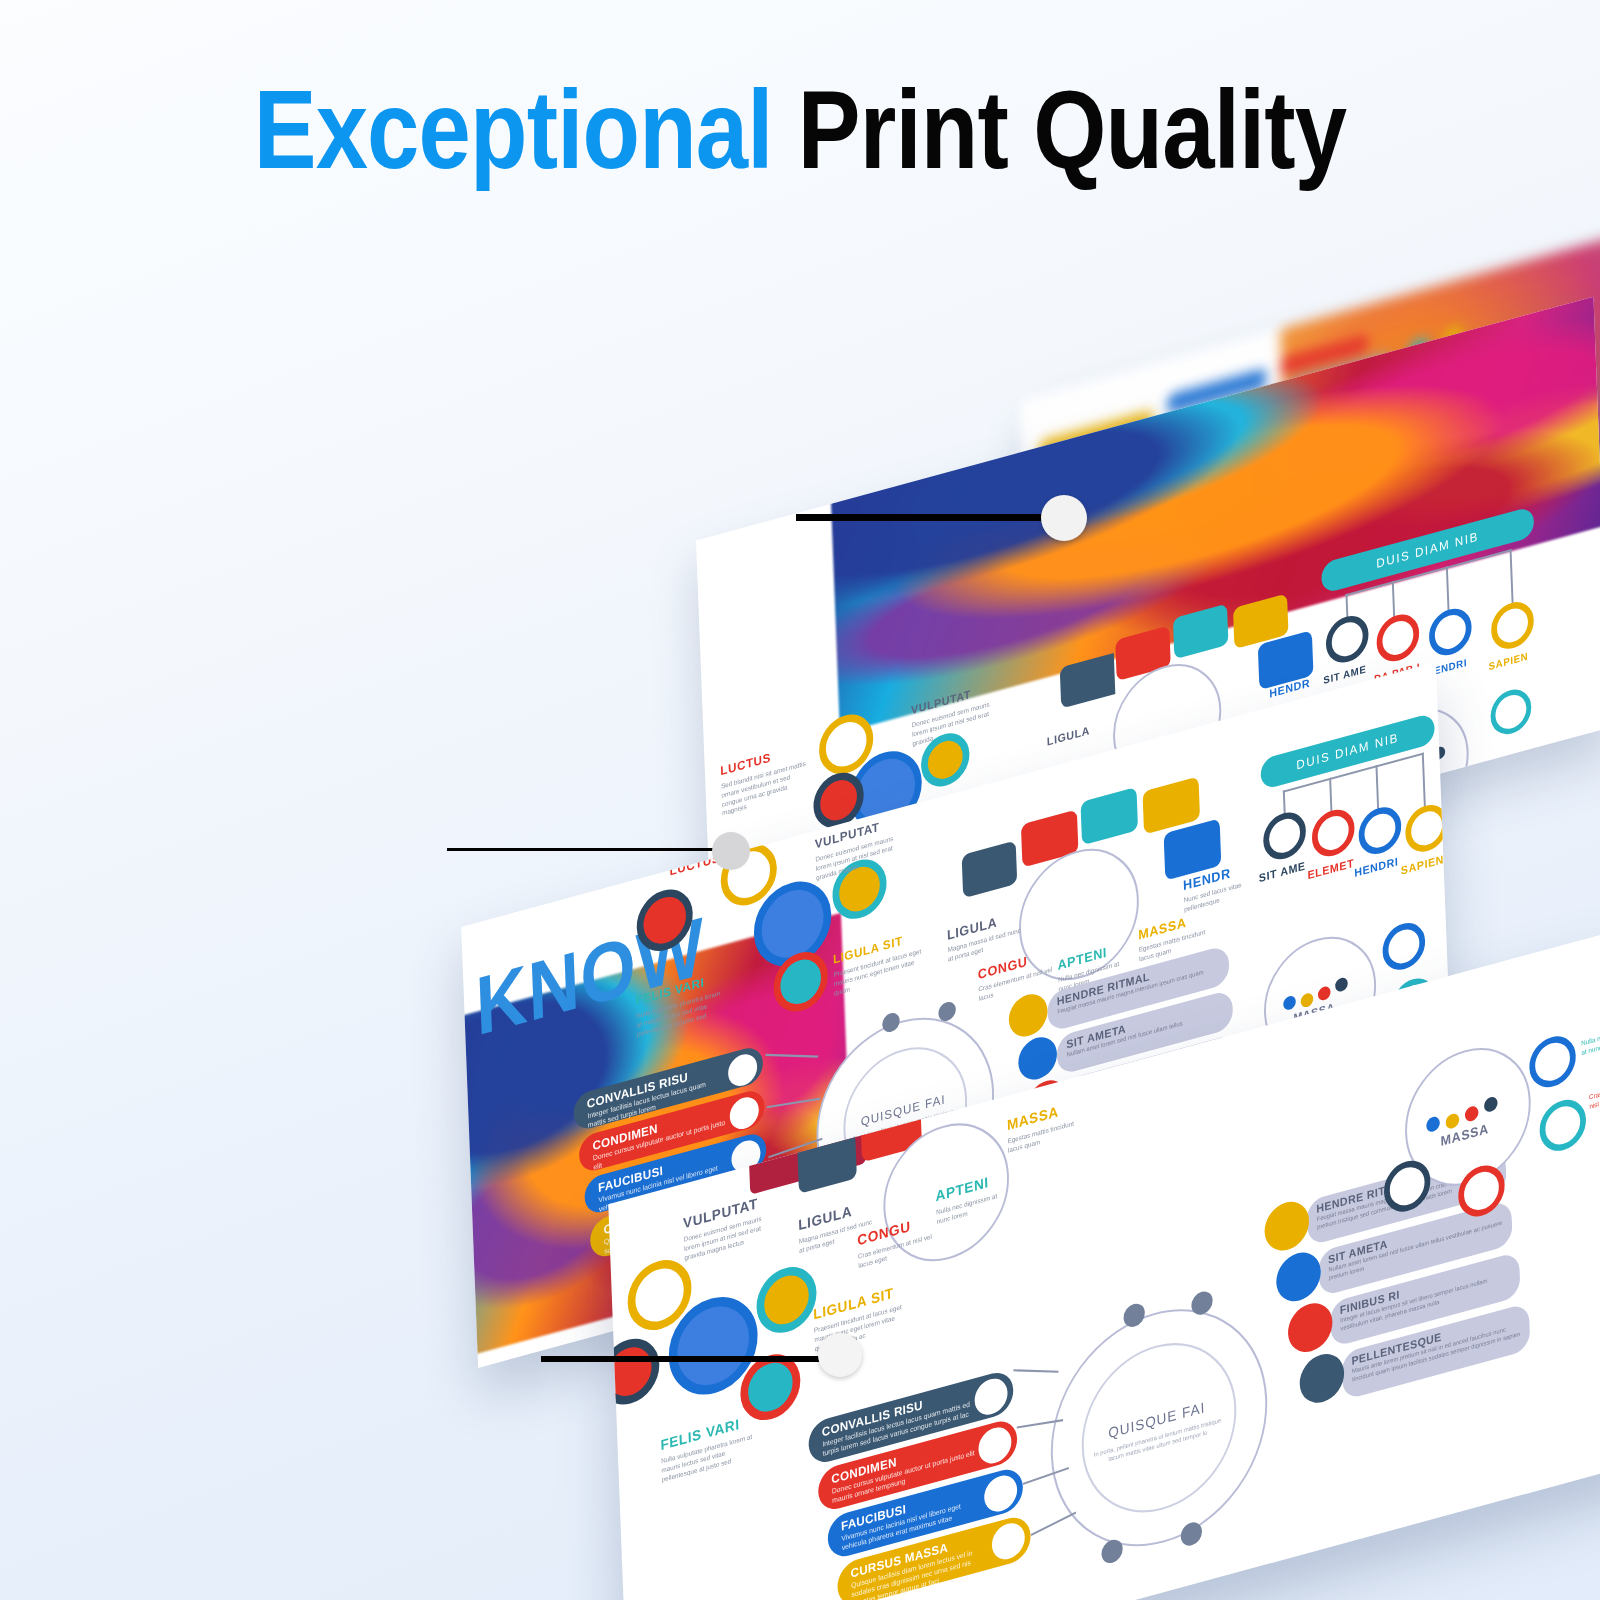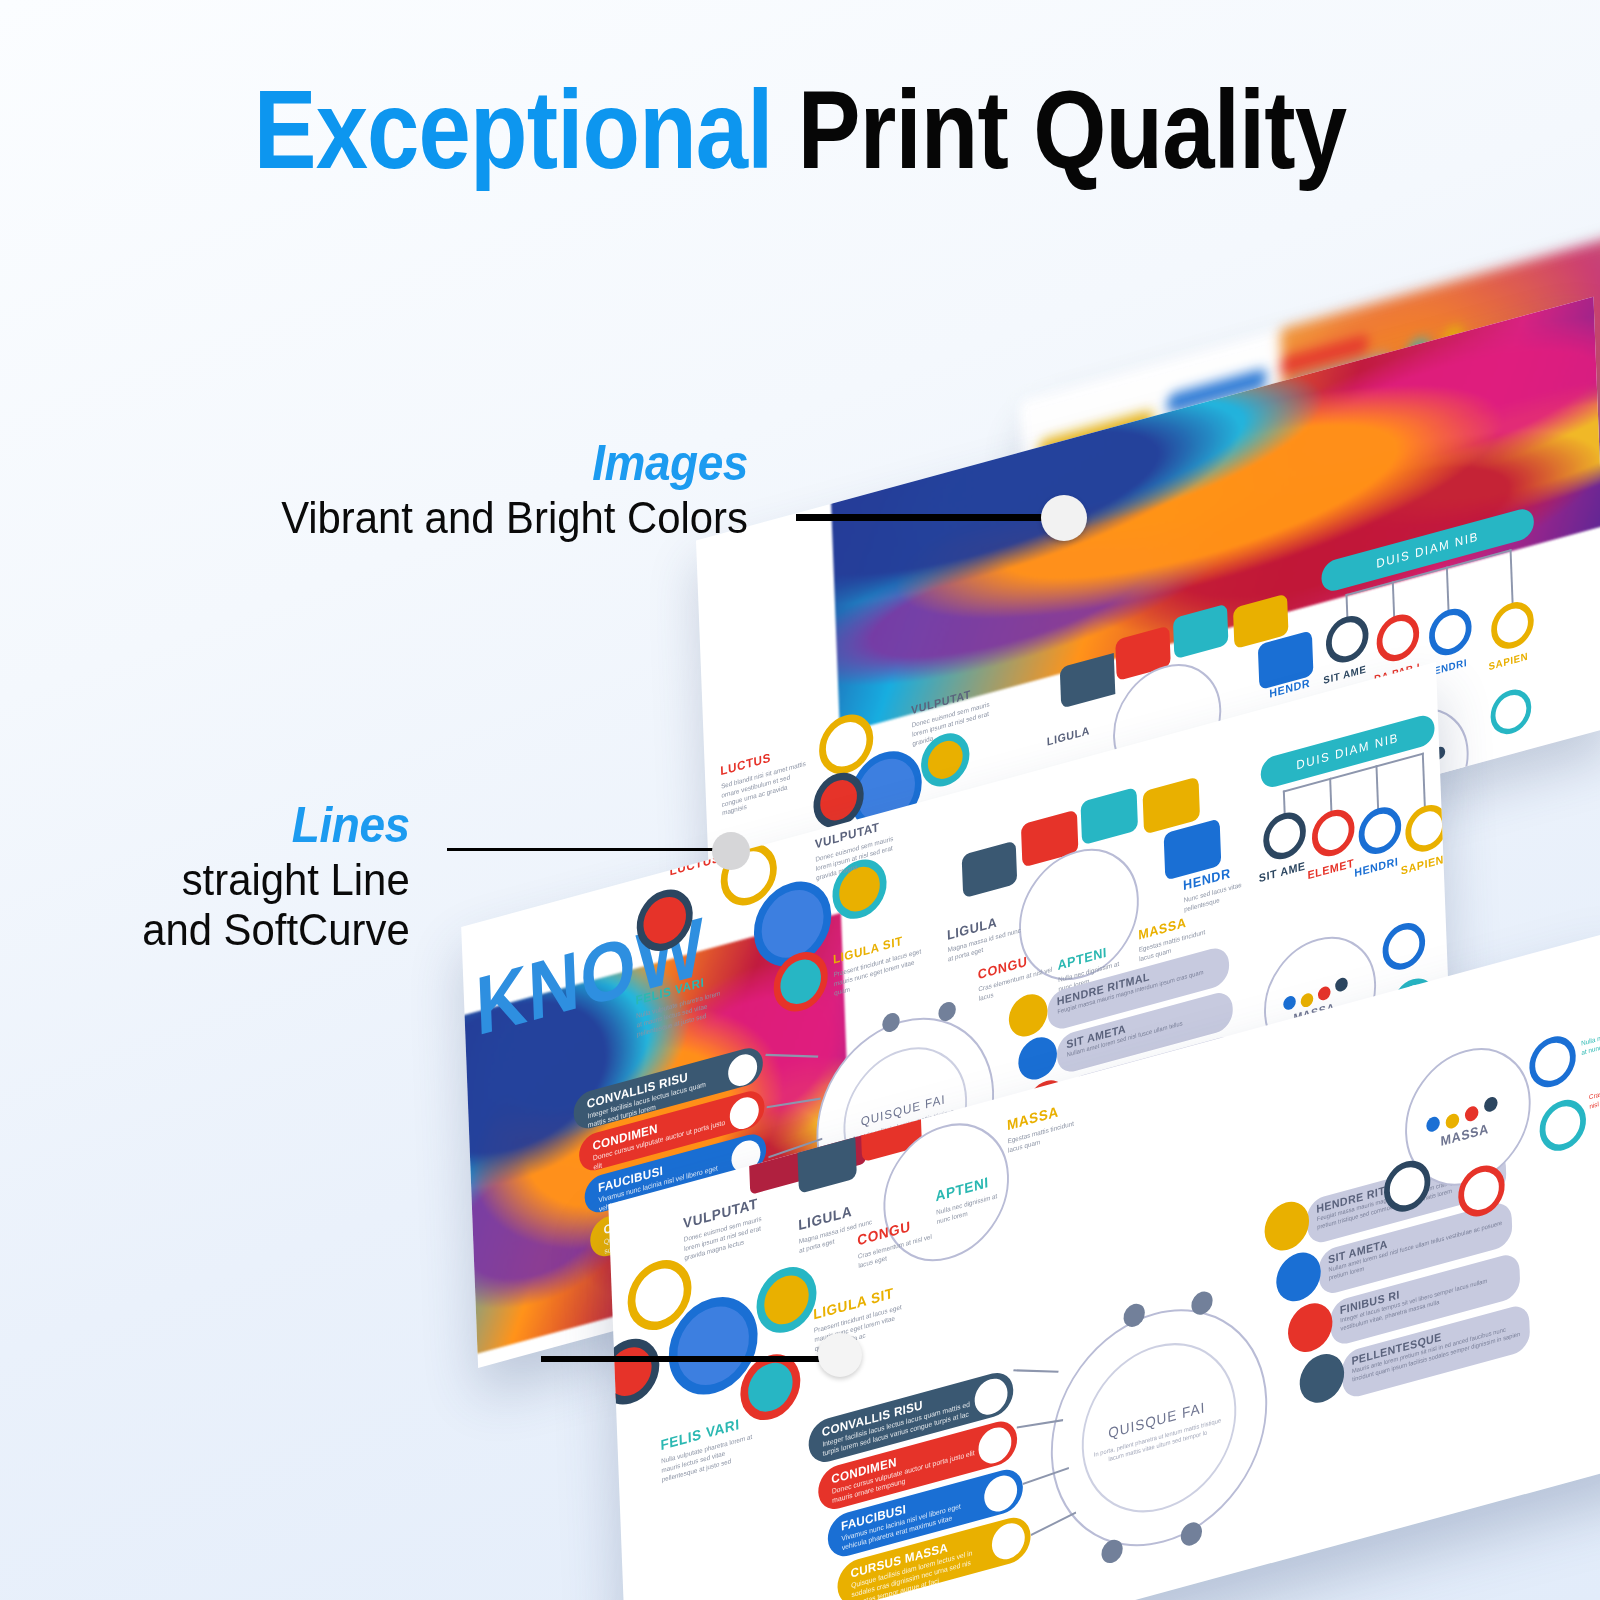--- a/index.html
+++ b/index.html
@@ -469,25 +469,16 @@
 
   <div class="leader" id="leader-images"></div>
   <div class="leader-dot" id="dot-images"></div>
 
   <div class="leader" id="leader-lines"></div>
   <div class="leader-dot" id="dot-lines"></div>
 
   <div class="leader" id="leader-text"></div>
   <div class="leader-dot" id="dot-text"></div>
 
-  <div class="callout" id="callout-images">
-    <div class="kicker">Images</div>
-    <div class="desc">Vibrant and Bright Colors</div>
-  </div>
-
-  <div class="callout" id="callout-lines">
-    <div class="kicker">Lines</div>
-    <div class="desc">straight Line</div>
-    <div class="desc" style="margin-top:0;">and SoftCurve</div>
-  </div>
+
 
 
 </div>
 
 </body></html>

